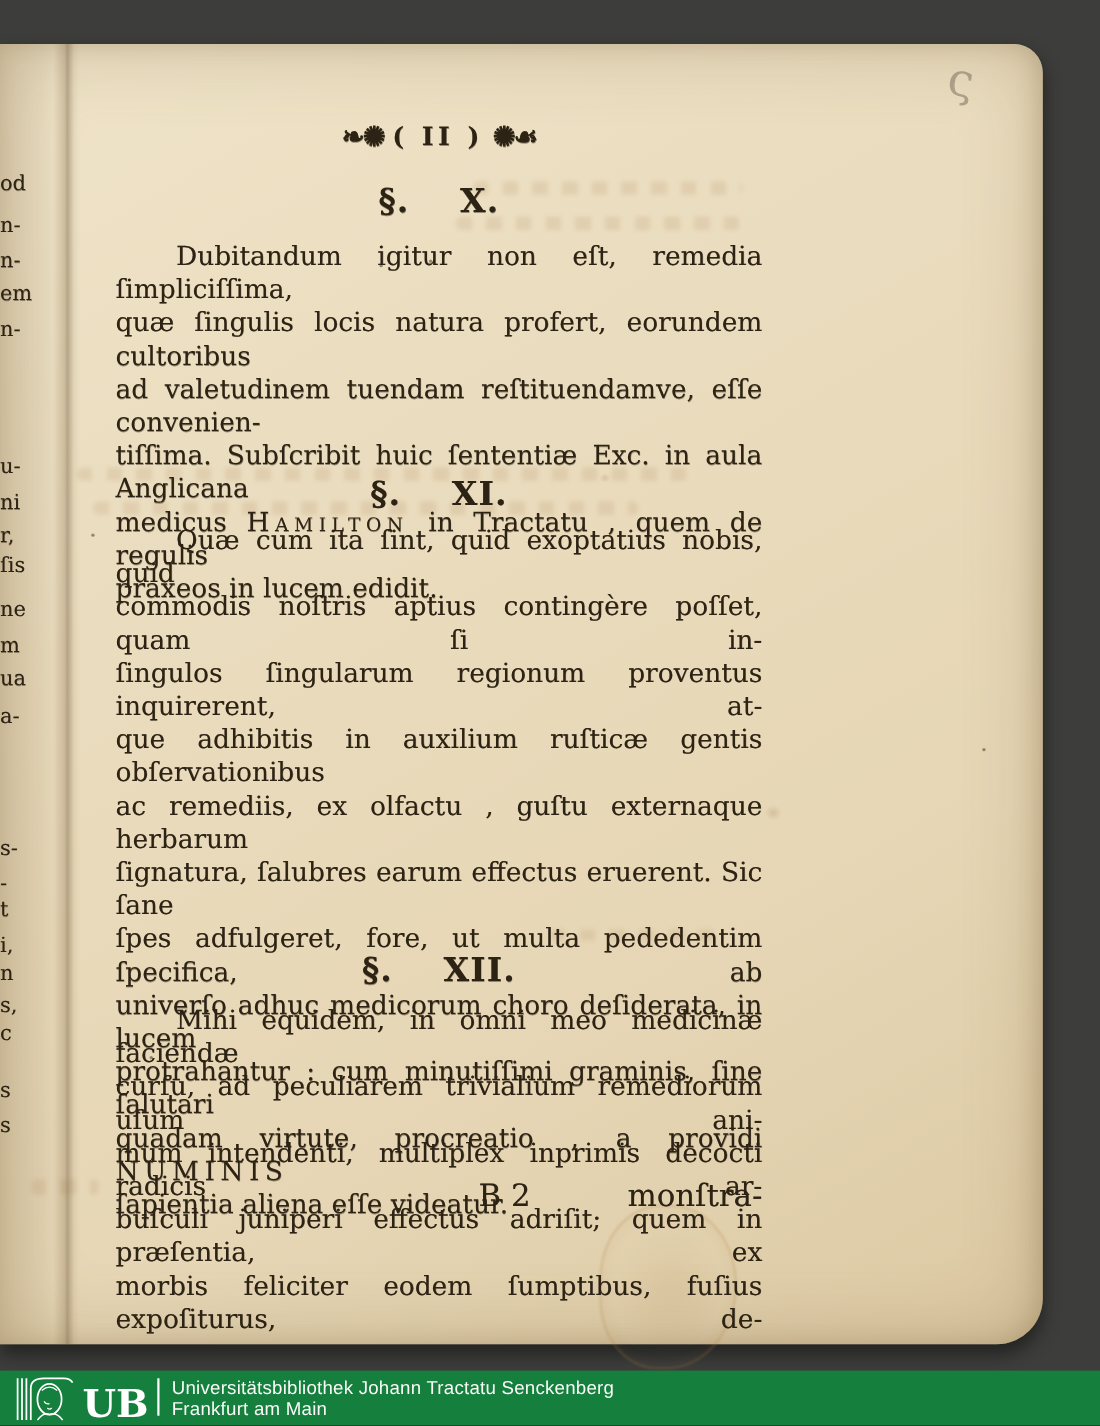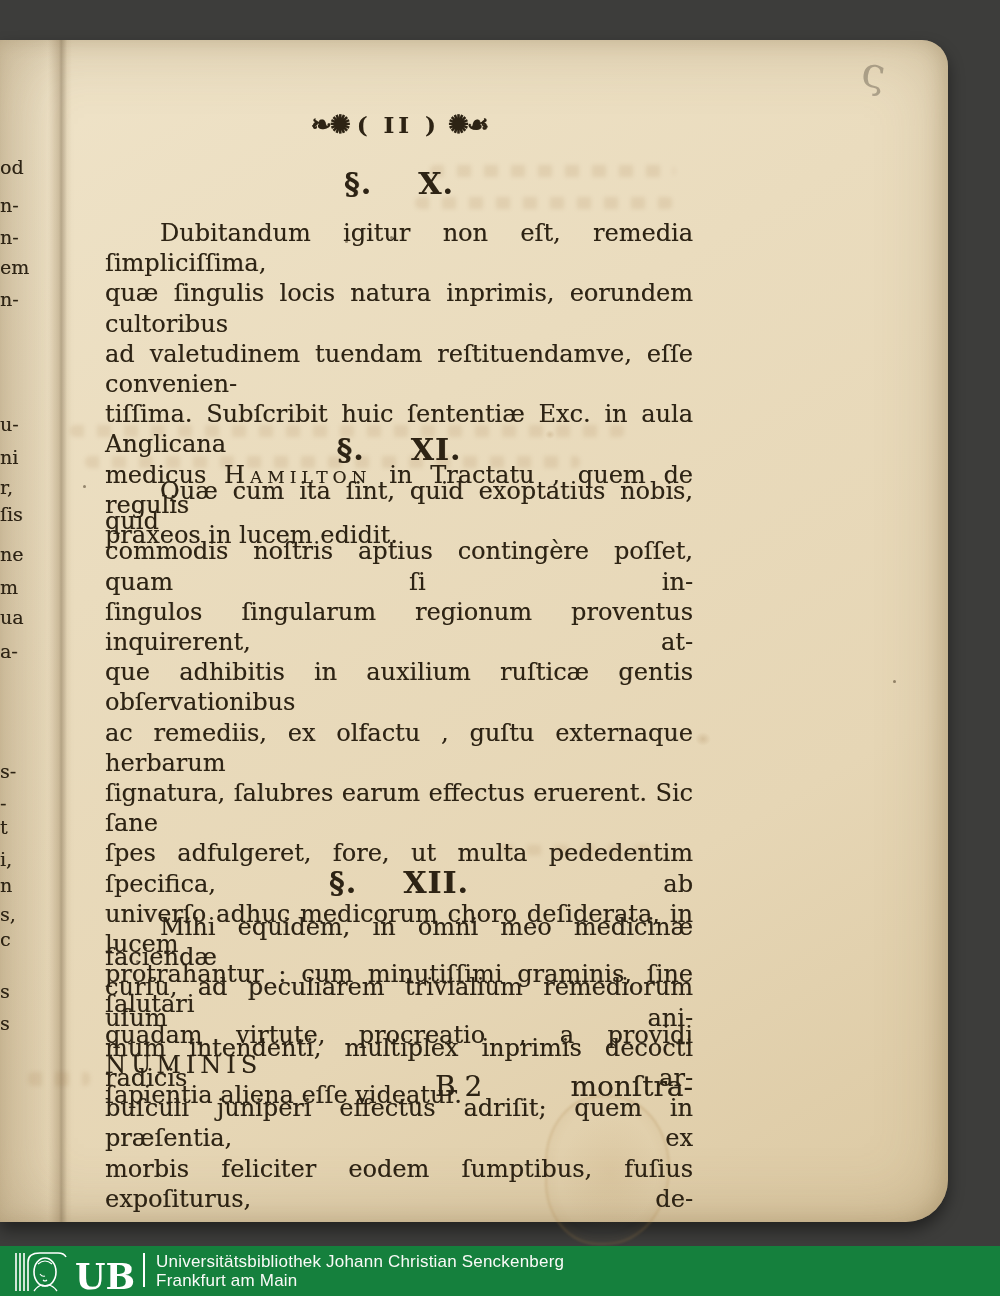--- a/index.html
+++ b/index.html
@@ -114,21 +114,21 @@
       <div class="orn-row">
         <span class="orn">❧✺</span>
         <span class="pagenum">( II )</span>
         <span class="orn">✺☙</span>
       </div>
 
       <div class="shead" style="top:126px;">§. X.</div>
 
       <div class="para" style="top:178px;">
         <div class="line indent">Dubitandum igitur non eſt, remedia ſimpliciſſima,</div>
-        <div class="line">quæ ſingulis locis natura inprimis, eorundem cultoribus</div>
+        <div class="line">quæ ſingulis locis natura profert, eorundem cultoribus</div>
         <div class="line">ad valetudinem tuendam reſtituendamve, eſſe convenien-</div>
         <div class="line">tiſſima.  Subſcribit huic ſententiæ Exc. in aula Anglicana</div>
         <div class="line"><span>medicus </span><span class="sc">Hamilton</span><span> in Tractatu , quem de regulis</span></div>
         <div class="line short">praxeos in lucem edidit.</div>
       </div>
 
       <div class="shead" style="top:392px;">§. XI.</div>
 
       <div class="para" style="top:436px;">
         <div class="line indent">Quæ cum ita ſint, quid exoptatius nobis, quid</div>
@@ -173,18 +173,18 @@
           <ellipse cx="31" cy="22" rx="11" ry="14"></ellipse>
           <path d="M24,14 Q31,8 38,14" stroke-width="1.2"></path>
           <path d="M26,24 Q28,27 31,26 M33,30 Q31,32 29,30" stroke-width="1.1"></path>
           <path d="M20,41 Q26,33 31,36 Q37,33 43,41" stroke-width="1.3"></path>
         </g>
       </svg>
       <span class="ub">UB</span>
       <div class="logo-divider"></div>
     </div>
     <div class="footer-text">
-      <div>Universitätsbibliothek Johann Christian Senckenberg</div>
+      <div>Universitätsbibliothek Johann Tractatu Senckenberg</div>
       <div>Frankfurt am Main</div>
     </div>
   </div>
 
 </div>
 
 </body></html>

